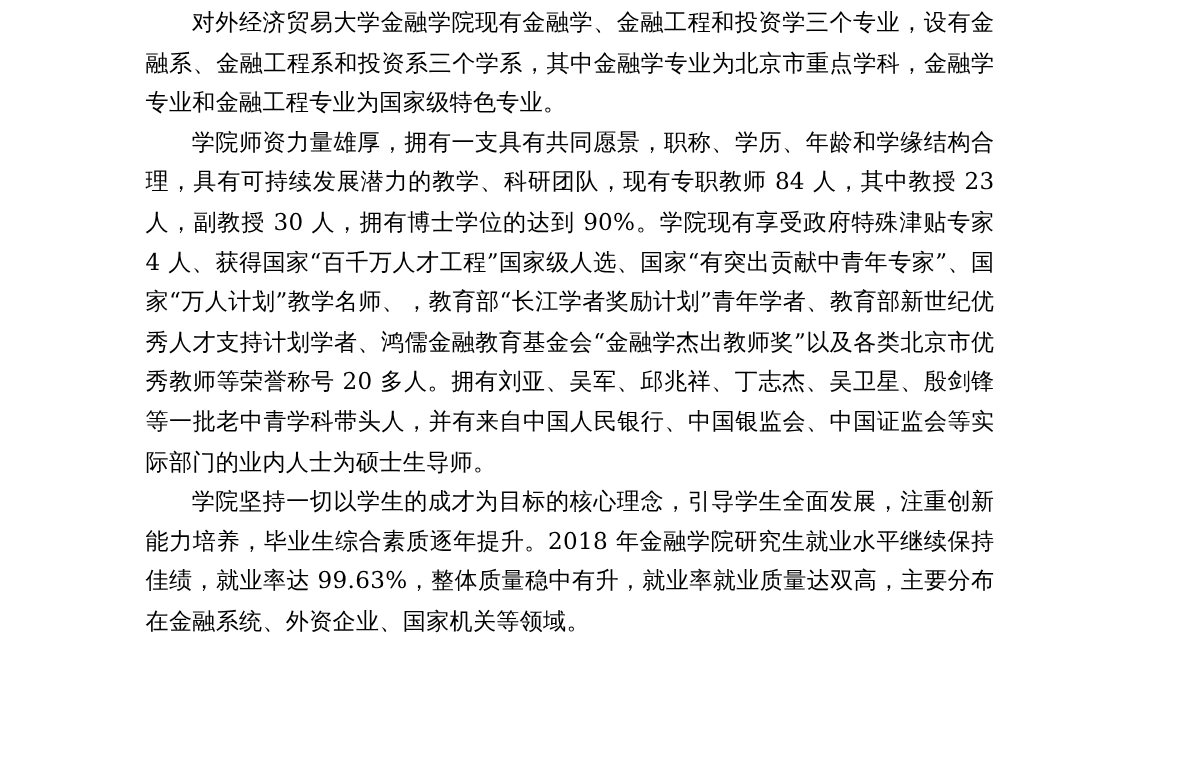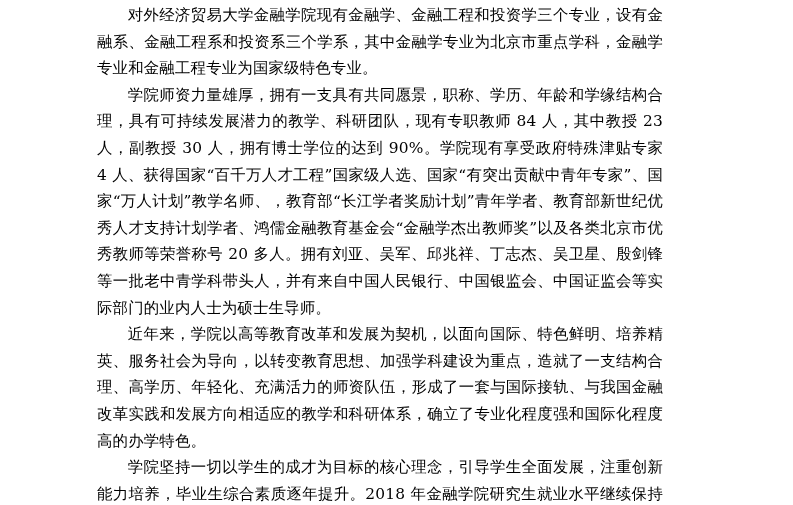--- a/index.html
+++ b/index.html
@@ -37,16 +37,15 @@
     word-break: break-all;
   }
 </style>
 </head>
 <body>
 
 <div class="page">
   <div class="doc-body">
     <p class="para">对外经济贸易大学金融学院现有金融学、金融工程和投资学三个专业，设有金融系、金融工程系和投资系三个学系，其中金融学专业为北京市重点学科，金融学专业和金融工程专业为国家级特色专业。</p>
     <p class="para">学院师资力量雄厚，拥有一支具有共同愿景，职称、学历、年龄和学缘结构合理，具有可持续发展潜力的教学、科研团队，现有专职教师 84 人，其中教授 23 人，副教授 30 人，拥有博士学位的达到 90%。学院现有享受政府特殊津贴专家 4 人、获得国家“百千万人才工程”国家级人选、国家“有突出贡献中青年专家”、国家“万人计划”教学名师、，教育部“长江学者奖励计划”青年学者、教育部新世纪优秀人才支持计划学者、鸿儒金融教育基金会“金融学杰出教师奖”以及各类北京市优秀教师等荣誉称号 20 多人。拥有刘亚、吴军、邱兆祥、丁志杰、吴卫星、殷剑锋等一批老中青学科带头人，并有来自中国人民银行、中国银监会、中国证监会等实际部门的业内人士为硕士生导师。</p>
-    <p class="para">近年来，学院以高等教育改革和发展为契机，以面向国际、特色鲜明、培养精英、服务社会为导向，以转变教育思想、加强学科建设为重点，造就了一支结构合理、高学历、年轻化、充满活力的师资队伍，形成了一套与国际接轨、与我国金融改革实践和发展方向相适应的教学和科研体系，确立了专业化程度强和国际化程度高的办学特色。</p>
     <p class="para">学院坚持一切以学生的成才为目标的核心理念，引导学生全面发展，注重创新能力培养，毕业生综合素质逐年提升。2018 年金融学院研究生就业水平继续保持佳绩，就业率达 99.63%，整体质量稳中有升，就业率就业质量达双高，主要分布在金融系统、外资企业、国家机关等领域。</p>
   </div>
 </div>
 
 </body></html>

